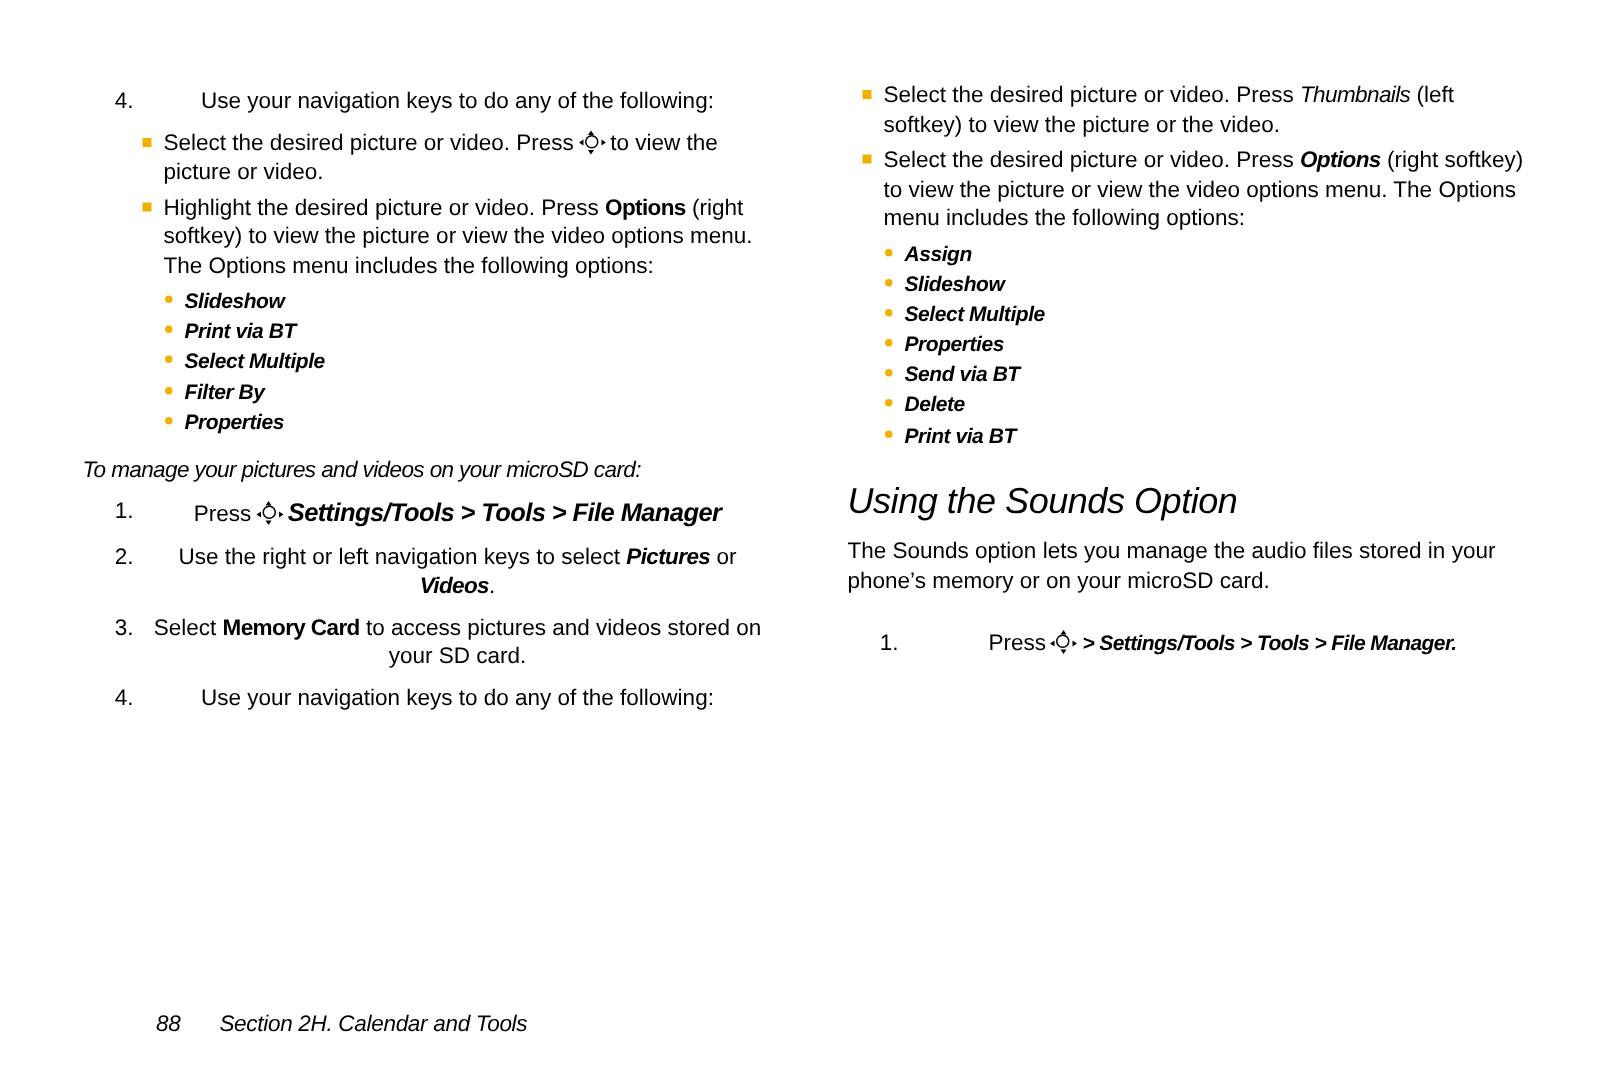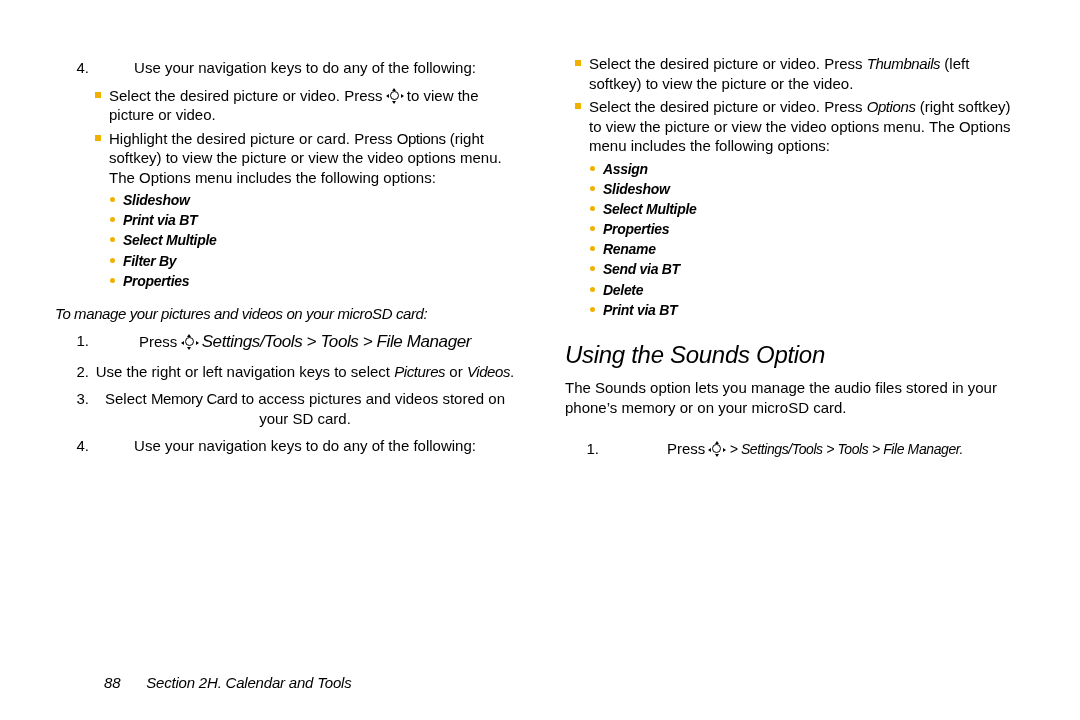--- a/index.html
+++ b/index.html
@@ -102,21 +102,21 @@
     left: 65px;
     font-style: italic;
     font-size: 15px;
     letter-spacing: -0.2px;
     margin-left: 39px;
   }
   .footer .pn {
     margin-right: 22px;
   }
 
-  .bold { font-weight: normal; }
+  .bold { font-weight: bold; }
   .ital { font-style: italic; }
   .narrow { letter-spacing: -0.4px; }
 
   
   .navkey {
     display: inline-block;
     position: relative;
     width: 16px;
     height: 14px;
     vertical-align: -2px;
@@ -166,21 +166,21 @@
         <div class="txt">
           <span>Select the desired picture or video. Press </span>
           <span class="navkey"><span class="o"></span><span class="l"></span><span class="r"></span><span class="t"></span><span class="b"></span></span>
           <span> to view the picture or video.</span>
         </div>
       </div>
 
       <div class="sub">
         <div class="sq"></div>
         <div class="txt">
-          <span>Highlight the desired picture or card. Press </span><span class="bold narrow">Options</span><span> (right softkey) to view the picture or view the video options menu. The Options menu includes the following options:</span>
+          <span>Highlight the desired picture or video. Press </span><span class="bold narrow">Options</span><span> (right softkey) to view the picture or view the video options menu. The Options menu includes the following options:</span>
         </div>
       </div>
 
       <div class="ssub">
           <div class="dot"></div>
           <div class="txt">Slideshow</div>
         </div>
       <div class="ssub">
           <div class="dot"></div>
           <div class="txt">Print via BT</div>
@@ -254,24 +254,20 @@
           <div class="dot"></div>
           <div class="txt">Slideshow</div>
         </div>
       <div class="ssub" style="margin-left:25px">
           <div class="dot"></div>
           <div class="txt">Select Multiple</div>
         </div>
       <div class="ssub" style="margin-left:25px">
           <div class="dot"></div>
           <div class="txt">Properties</div>
-        </div>
-      <div class="ssub" style="margin-left:25px">
-          <div class="dot"></div>
-          <div class="txt">Rename</div>
         </div>
       <div class="ssub" style="margin-left:25px">
           <div class="dot"></div>
           <div class="txt">Send via BT</div>
         </div>
       <div class="ssub" style="margin-left:25px">
           <div class="dot"></div>
           <div class="txt">Delete</div>
         </div>
       <div class="ssub" style="margin-left:25px">

